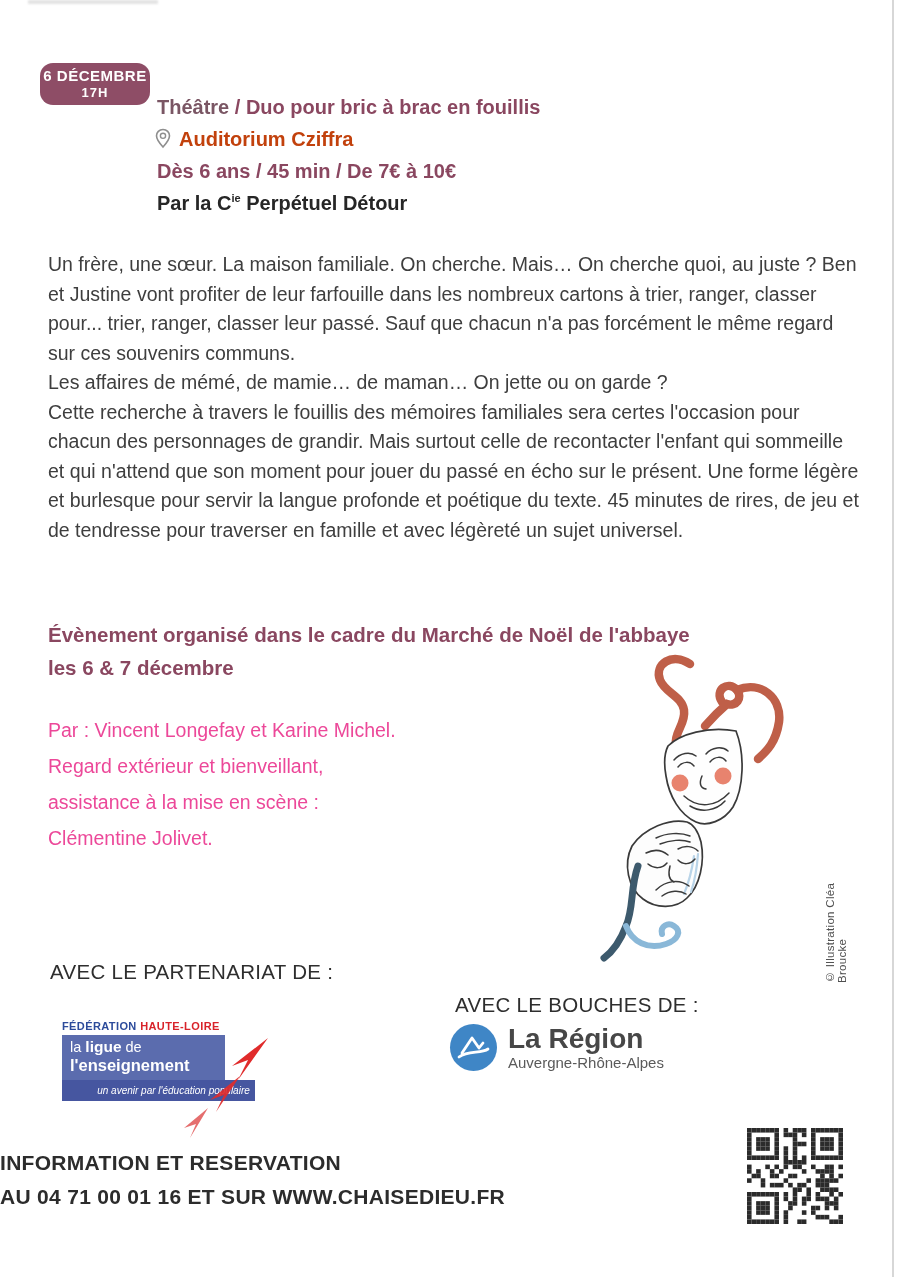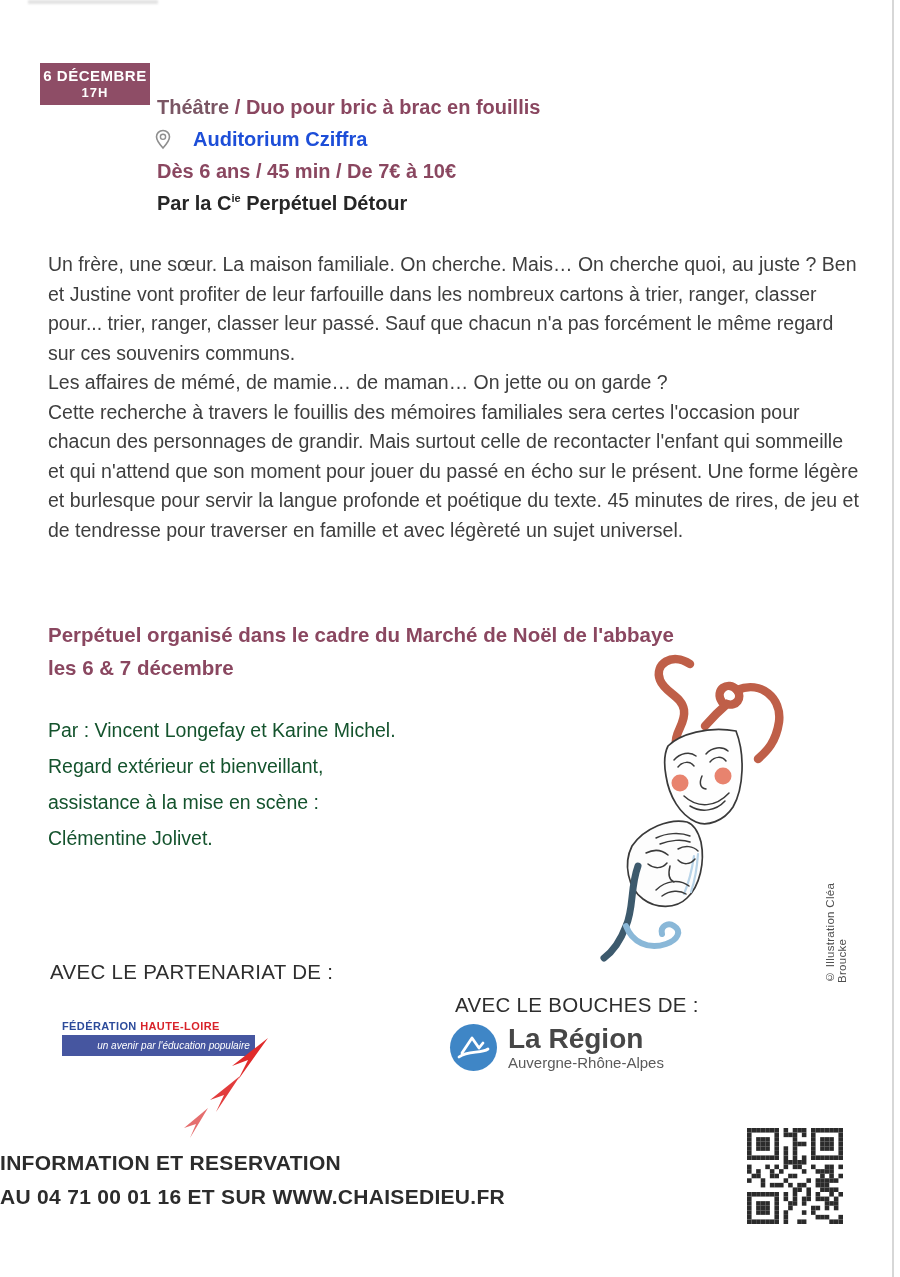--- a/index.html
+++ b/index.html
@@ -8,47 +8,47 @@
     font-family:"Liberation Sans", sans-serif; overflow:hidden; color:#3e3e3e;
   }
   
   .scan-edge-right { position:absolute; left:892px; top:0; width:2px; height:1277px; background:#c9c9c9; opacity:.75; }
   .scan-smudge-top { position:absolute; left:28px; top:0; width:130px; height:4px; background:#e3e3e3; filter:blur(1px); }
 
   
   .date-badge {
     position:absolute; left:40px; top:63px; width:110px; height:42px;
     background:#8e4d66; color:#ffffff; text-align:center; font-weight:bold;
-    display:flex; flex-direction:column; justify-content:center; line-height:1.25;
+    display:flex; flex-direction:column; justify-content:center; line-height:1.25;border-radius:13px;
   }
   .date-badge .l1 { font-size:15px; letter-spacing:.5px; }
   .date-badge .l2 { font-size:13px; letter-spacing:1px; }
   .page-title {
     position:absolute; left:157px; top:58px; font-size:24px; font-weight:800;
     color:#8a4760; letter-spacing:1px;
   }
   .genre-line { position:absolute; left:157px; top:96px; font-size:20px; font-weight:bold; }
   .genre-line .genre { color:#7a5664; }
   .genre-line .sep { color:#8a4760; }
   .genre-line .sub { color:#8a4760; }
-  .venue-line { position:absolute; left:155px; top:128px; font-size:20px; font-weight:bold; color:#1d4ed8; display:flex; align-items:center; gap:22px; }
+  .venue-line { position:absolute; left:155px; top:128px; font-size:20px; font-weight:bold; color:#c2410c; display:flex; gap:8px; }
   .pin-icon { display:inline-block; width:16px; height:21px; }
   .audience-line { position:absolute; left:157px; top:160px; font-size:20px; font-weight:bold; color:#8a4760; }
   .company-line { position:absolute; left:157px; top:192px; font-size:20px; font-weight:bold; color:#262626; }
   .company-line sup { font-size:11px; }
 
   
   .description { position:absolute; left:48px; top:250px; width:812px; font-size:19.5px; line-height:29.5px; color:#3e3e3e; }
   .description p { margin:0; }
 
   
   .event-note { position:absolute; left:48px; top:618px; font-size:20.5px; font-weight:bold; color:#8a4760; line-height:33px; }
 
   
-  .credits { position:absolute; left:48px; top:712px; font-size:19.5px; line-height:36px; color:#14532d; }
+  .credits { position:absolute; left:48px; top:712px; font-size:19.5px; line-height:36px; color:#ec4899; }
 
   
   .masks { position:absolute; left:586px; top:650px; }
   .illus-credit {
     position:absolute; left:824px; top:843px; height:140px;
     writing-mode:vertical-rl; transform:rotate(180deg);
     font-size:11.5px; color:#4f4f4f; letter-spacing:.3px;
   }
 
   
@@ -105,21 +105,21 @@
     <span>Par la C</span><sup>ie</sup><span> Perpétuel Détour</span>
   </div>
 
   <div class="description">
     <p>Un frère, une sœur. La maison familiale. On cherche. Mais… On cherche quoi, au juste ? Ben et Justine vont profiter de leur farfouille dans les nombreux cartons à trier, ranger, classer pour... trier, ranger, classer leur passé. Sauf que chacun n'a pas forcément le même regard sur ces souvenirs communs.</p>
     <p>Les affaires de mémé, de mamie… de maman… On jette ou on garde ?</p>
     <p>Cette recherche à travers le fouillis des mémoires familiales sera certes l'occasion pour chacun des personnages de grandir. Mais surtout celle de recontacter l'enfant qui sommeille et qui n'attend que son moment pour jouer du passé en écho sur le présent. Une forme légère et burlesque pour servir la langue profonde et poétique du texte. 45 minutes de rires, de jeu et de tendresse pour traverser en famille et avec légèreté un sujet universel.</p>
   </div>
 
   <div class="event-note">
-    <div>Perpétuel organisé dans le cadre du Marché de Noël de l'abbaye</div>
+    <div>Évènement organisé dans le cadre du Marché de Noël de l'abbaye</div>
     <div>les 6 &amp; 7 décembre</div>
   </div>
 
   <div class="credits">
     <div>Par : Vincent Longefay et Karine Michel.</div>
     <div>Regard extérieur et bienveillant,</div>
     <div>assistance à la mise en scène :</div>
     <div>Clémentine Jolivet.</div>
   </div>
 
@@ -173,20 +173,24 @@
     </svg>
   </div>
   <div class="illus-credit">© Illustration Cléa Broucke</div>
 
   <div class="partnership-label">AVEC LE PARTENARIAT DE :</div>
 
   <div class="ligue-logo">
     <div class="ligue-fed-line">
       <span class="ligue-fed">FÉDÉRATION</span>
       <span class="ligue-dept">HAUTE-LOIRE</span>
+    </div>
+    <div class="ligue-box">
+      <div class="bl1"><span>la </span><b>ligue</b><span> de</span></div>
+      <div class="bl2"><span>l'</span><span>enseignement</span></div>
     </div>
     <div class="ligue-strip">un avenir par l'éducation populaire</div>
     <svg class="ligue-arrows" viewBox="0 0 130 110">
       <polygon points="128,10 92,38 108,32 98,52" fill="#e02b2b"></polygon>
       <polygon points="100,48 70,72 84,67 76,84" fill="#e02b2b" opacity="0.92"></polygon>
       <polygon points="68,80 44,100 56,96 50,110" fill="#e05555" opacity="0.85"></polygon>
     </svg>
   </div>
 
   <div class="support-label">AVEC LE BOUCHES DE :</div>

